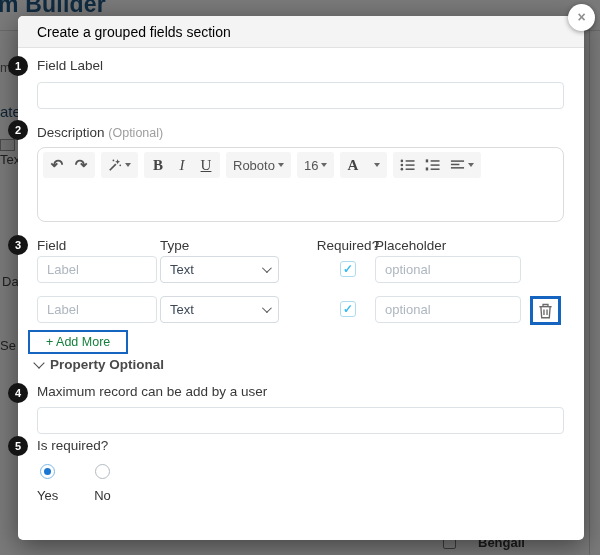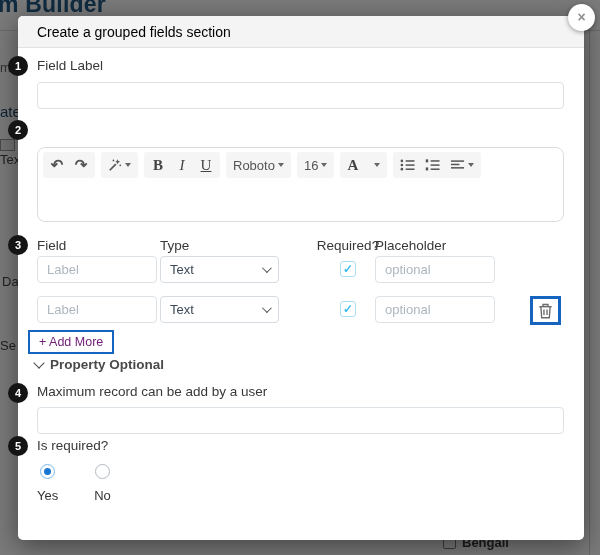--- a/index.html
+++ b/index.html
@@ -14,21 +14,21 @@
   .page-title { position:absolute; left:-2px; top:-9px; font-size:23px; font-weight:bold; color:#235a86; letter-spacing:.2px; }
   .bg-rule { position:absolute; left:0; top:30px; width:600px; height:1px; background:#dcdcdc; }
   .bg-vline { position:absolute; left:589px; top:8px; bottom:0; width:1px; background:#d4d4d4; }
   .bg-frag { position:absolute; font-size:13px; color:#444; }
   .bg-frag.f0 { left:0; top:60px; color:#666; }
   .bg-frag.f1 { left:0; top:103px; font-size:15px; color:#1f4a6e; }
   .bg-frag.f2 { left:0; top:152px; }
   .bg-frag.f3 { left:2px; top:274px; }
   .bg-frag.f4 { left:0; top:338px; }
   .bg-mini { position:absolute; left:0; top:139px; width:15px; height:12px; border:1px solid #9a9a9a; background:#eee; }
-  .bg-bengali { position:absolute; left:443px; top:535px; display:flex; align-items:center; gap:6px; }
+  .bg-bengali { position:absolute; left:443px; top:535px; display:flex; align-items:center; gap:22px; }
   .bg-checkbox { width:13px; height:13px; border:1.5px solid #7e7e7e; border-radius:2px; background:#fff; }
   .bg-bengali span.lbl { font-size:13px; color:#3c3c3c; font-weight:bold; }
 
   .overlay { position:absolute; inset:0; background:rgba(0,0,0,0.52); }
 
   
   .modal {
     position:absolute; left:18px; top:16px; width:566px; height:524px;
     background:#fff; border-radius:5px; box-shadow:0 6px 26px rgba(0,0,0,.45);
   }
@@ -83,42 +83,42 @@
   .tbtn .b { font-weight:bold; } .tbtn .i { font-style:italic; } .tbtn .u { text-decoration:underline; }
   .caret { width:0; height:0; border-left:3.5px solid transparent; border-right:3.5px solid transparent; border-top:4px solid #666; }
   .arrow-glyph { font-size:15px; font-weight:bold; color:#555; }
   .editor-area { position:absolute; left:1px; right:1px; top:34px; bottom:1px; border-radius:0 0 8px 8px; outline:none; }
 
   
   .col-h { position:absolute; top:222px; font-size:13.5px; color:#383838; }
   .ch1{left:19px} .ch2{left:142px} .ch3{left:285px; width:90px; text-align:center;} .ch4{left:357px}
   .r1{top:240px} .r2{top:280px}
   .c-label{left:19px; width:120px;}
-  .c-ph{left:357px; width:120px;}
+  .c-ph{left:357px; width:146px;}
   .select {
     position:absolute; left:142px; width:119px; height:27px;
     border:1px solid #d5dbe0; border-radius:4px; background:#fff;
     display:flex; align-items:center; justify-content:space-between;
     padding:0 9px; font-size:13px; color:#3c4858; cursor:pointer;
   }
   .vchev { width:7px; height:7px; border-right:1.6px solid #555; border-bottom:1.6px solid #555; transform:rotate(45deg) translateY(-2px); }
   .cb-wrap { position:absolute; left:285px; width:90px; display:flex; justify-content:center; }
   .checkbox {
     width:16px; height:16px; margin-top:5px; border:1px solid #abdcf0; border-radius:3px;
     background:#fff; color:#35bdf0; font-size:12px; font-weight:bold;
     display:flex; align-items:center; justify-content:center; cursor:pointer;
   }
   .trash-wrap {
     position:absolute; left:512px; top:280px; width:31px; height:29px;
     border:3px solid #1565c0; background:#fff; display:flex; align-items:center; justify-content:center; cursor:pointer;
   }
 
   .add-more {
     position:absolute; left:10px; top:314px; border:2px solid #1565c0; background:#fff;
-    color:#701a75; font-size:12.5px; padding:3px 9px; cursor:pointer;
+    color:#15803d; font-size:12.5px; padding:3px 16px; cursor:pointer;
     font-family:"Liberation Sans", sans-serif;
   }
 
   .prop-toggle { position:absolute; left:17px; top:341px; display:flex; align-items:center; gap:7px; cursor:pointer; }
   .prop-toggle .txt { font-size:13.5px; font-weight:bold; color:#4a4a4a; }
   .prop-chev { width:8px; height:8px; border-right:1.8px solid #4a4a4a; border-bottom:1.8px solid #4a4a4a; transform:rotate(45deg); margin-top:-3px; }
 
   
   .radio-row { position:absolute; left:19px; top:448px; display:flex; align-items:center; gap:36px; }
   .radio-opt { display:flex; align-items:center; gap:9px; cursor:pointer;flex-direction:column; }
@@ -162,20 +162,21 @@
 
   <div class="badge b1">1</div>
   <div class="badge b2">2</div>
   <div class="badge b3">3</div>
   <div class="badge b4">4</div>
   <div class="badge b5">5</div>
 
   <span class="sec-label" style="left:19px; top:42px;">Field Label</span>
   <input class="tbox wide" style="top: 66px;" value="">
 
+  <span class="sec-label" style="left:19px; top:109px;"><span>Description</span> <span class="hint">(Optional)</span></span>
   <div class="editor">
     <div class="toolbar">
       <span class="tgroup">
         <button class="tbtn">
             <span class="arrow-glyph">↶</span>
           </button>
         <button class="tbtn">
             <span class="arrow-glyph">↷</span>
           </button>
       </span>

